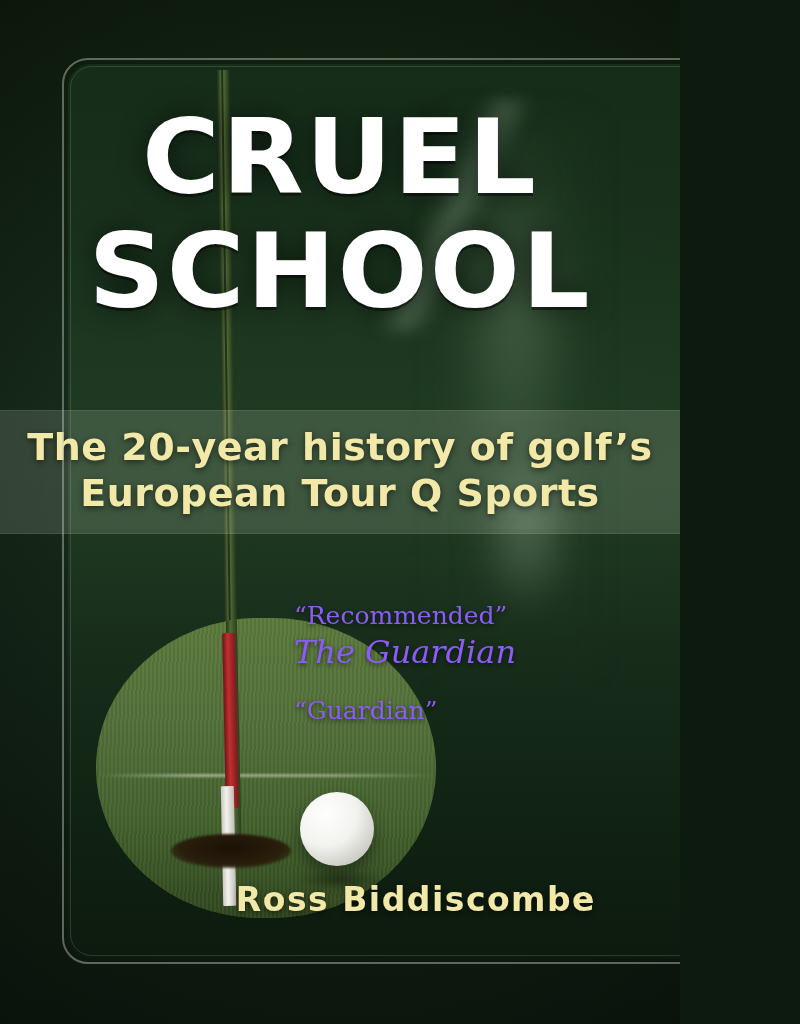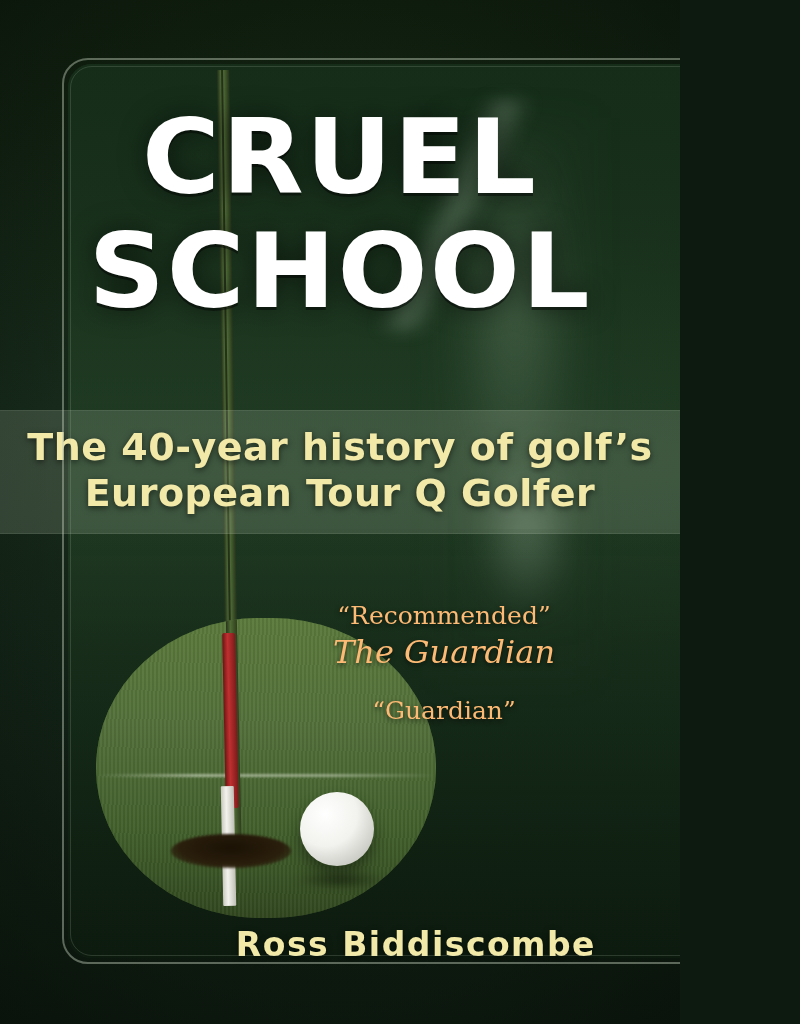--- a/index.html
+++ b/index.html
@@ -228,22 +228,21 @@
     letter-spacing: 0.5px;
     text-shadow: 0 2px 6px rgba(0,0,0,0.55);
   }
 
   
   .reviews {
     position: absolute;
     right: 86px; top: 602px;
     width: 300px;
     z-index: 6;
-    text-align: center;
-    color: #fdba74;
+    color: #8b5cf6;
   }
   .review { margin-bottom: 26px; }
   .review .quote {
     font-family: "DejaVu Serif", serif;
     font-size: 25px;
     line-height: 1.15;
     text-shadow: 0 2px 5px rgba(0,0,0,0.6);
   }
   .review .source {
     font-family: "DejaVu Serif", serif;
@@ -258,21 +257,20 @@
   .author {
     position: absolute;
     right: 84px; top: 880px;
     z-index: 6;
     color: #f2e9a8;
     font-family: "DejaVu Sans", sans-serif;
     font-weight: 700;
     font-size: 33px;
     letter-spacing: 1.5px;
     text-shadow: 0 2px 6px rgba(0,0,0,0.6);
-    margin-top: 45px;
   }
 </style>
 </head>
 <body>
 
 <div class="cover">
 
   <div class="cover-frame"></div>
 
   <div class="photo">
@@ -297,22 +295,22 @@
   </div>
 
   <div class="band"></div>
 
   <div class="title-block">
     <div class="title-line l1">CRUEL</div>
     <div class="title-line l2">SCHOOL</div>
   </div>
 
   <div class="subtitle">
-    <div>The 40-year history of golf’s</div>
-    <div>European Tour Q Golfer</div>
+    <div>The 20-year history of golf’s</div>
+    <div>European Tour Q Sports</div>
   </div>
 
   <div class="reviews">
     <div class="review">
       <div class="quote">“Recommended”</div>
       <div class="source">The Guardian</div>
     </div>
     <div class="review">
       <div class="quote">“Guardian”</div>
     </div>

